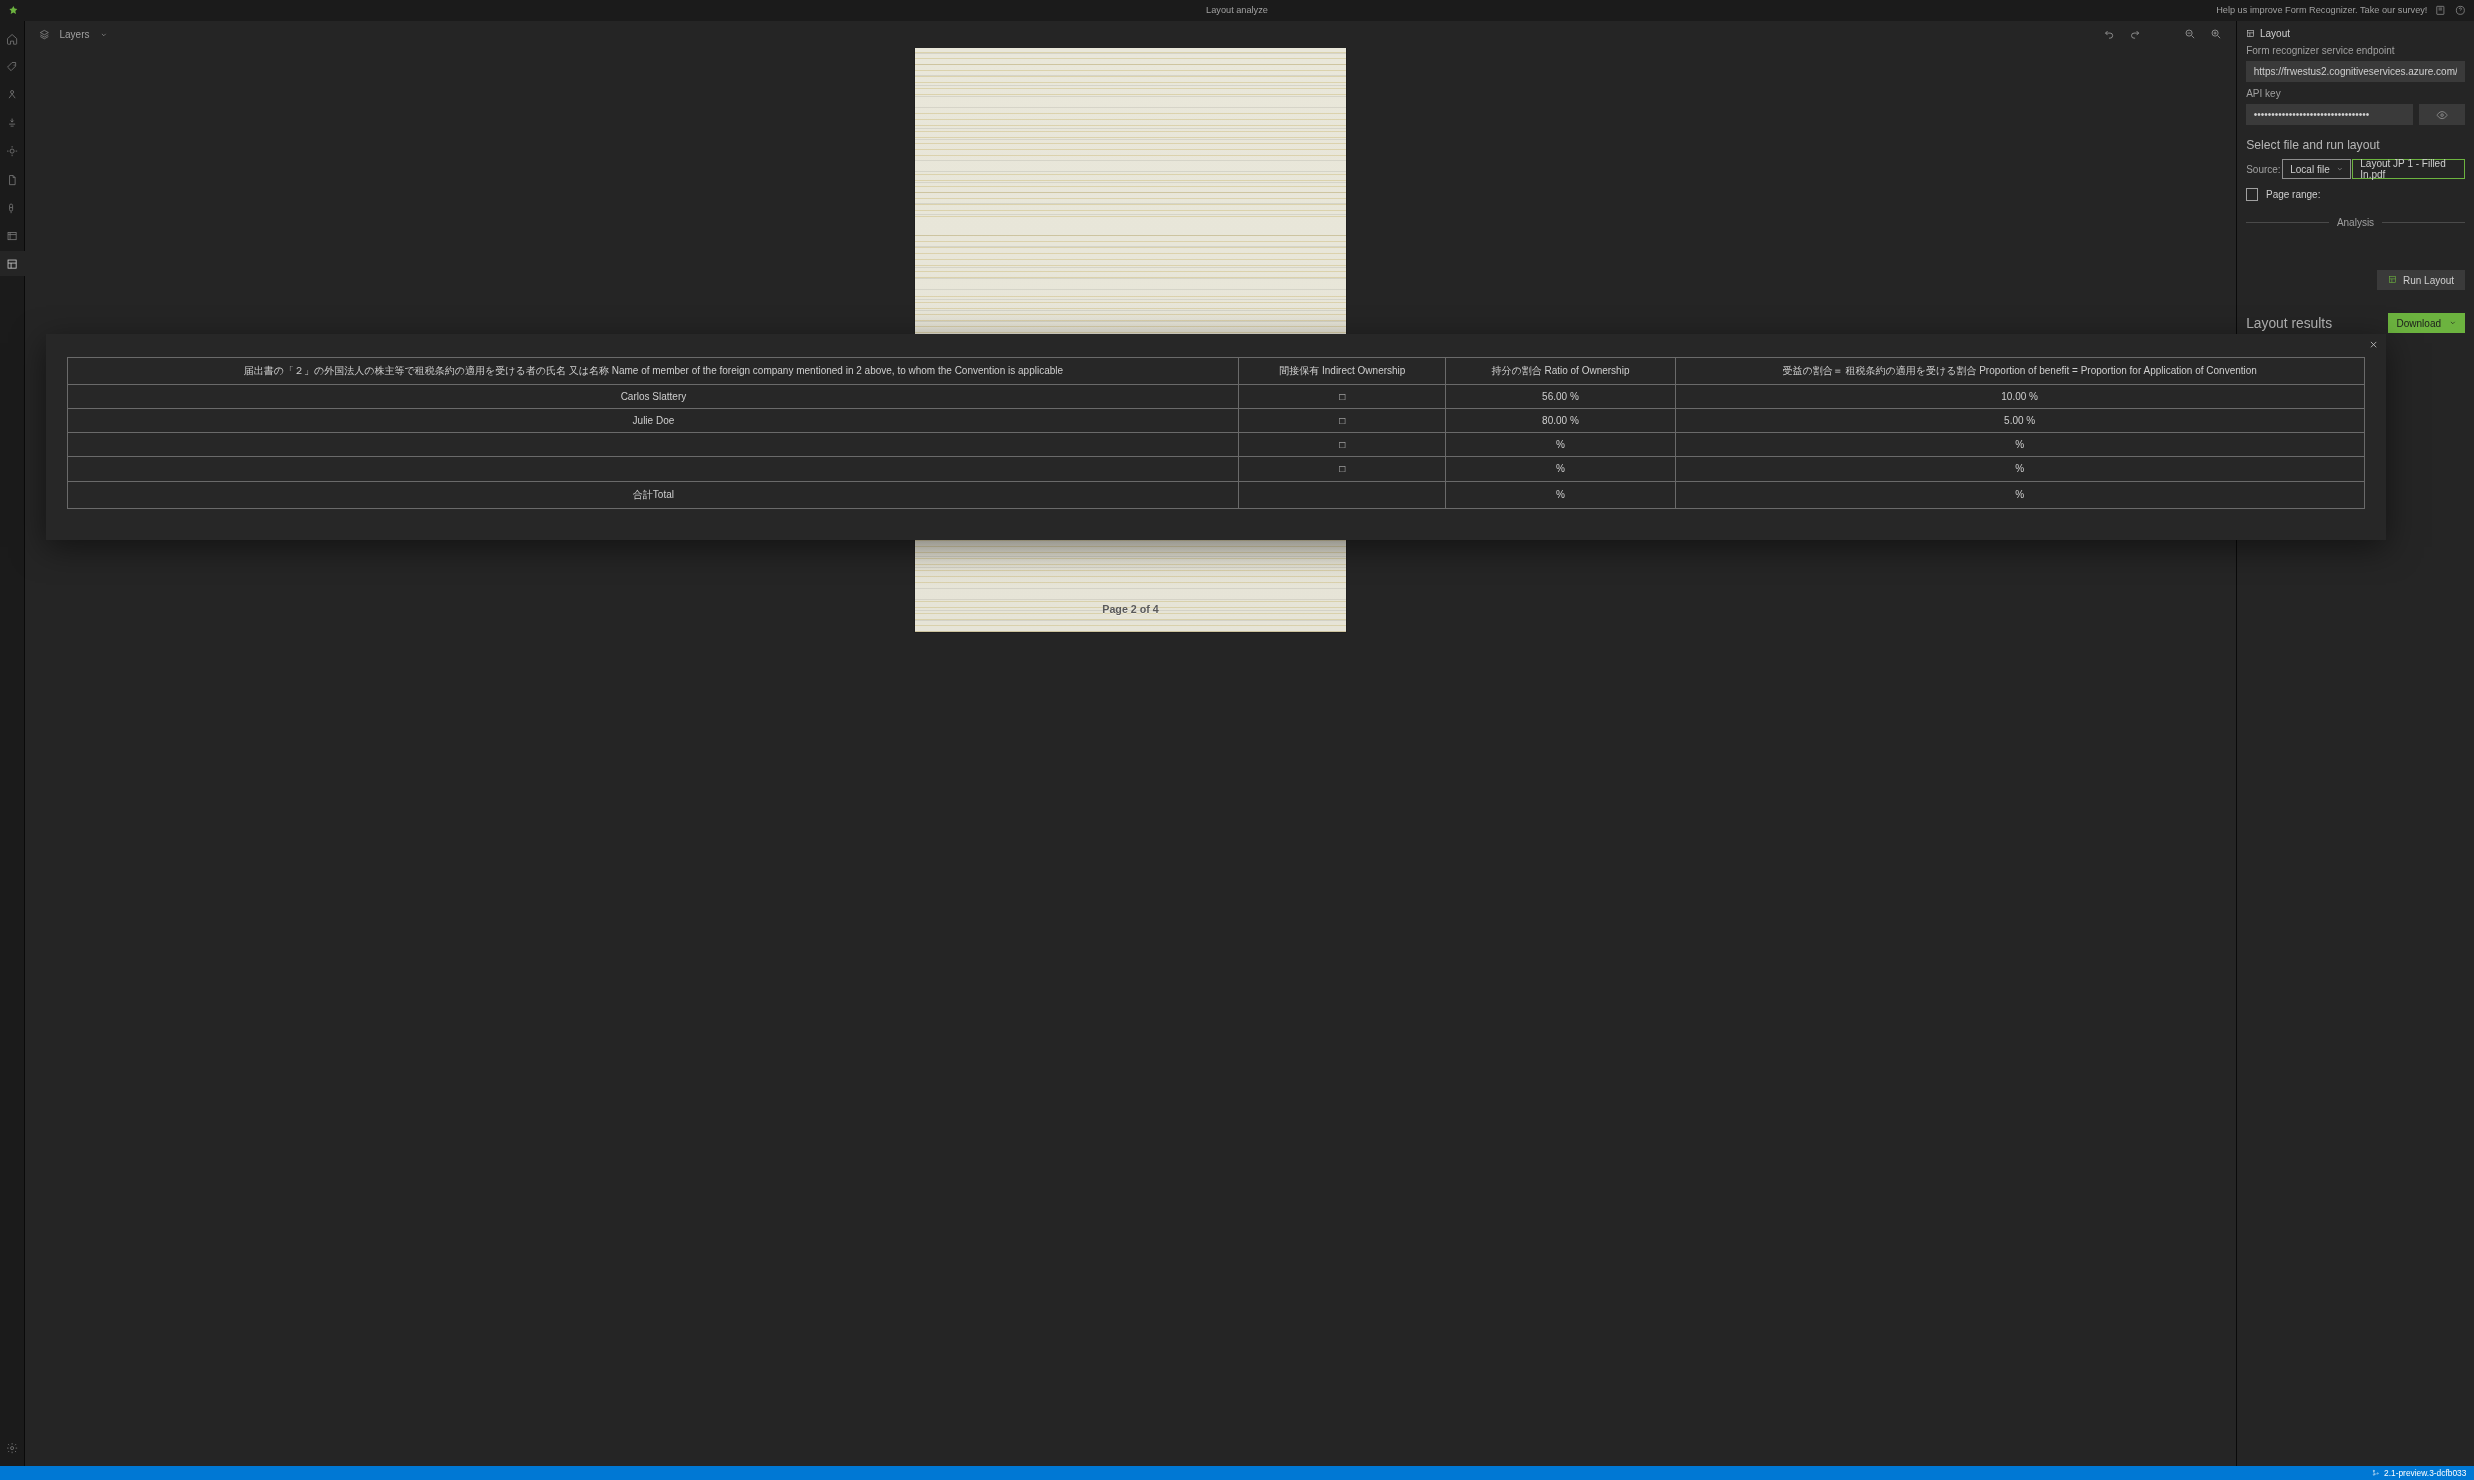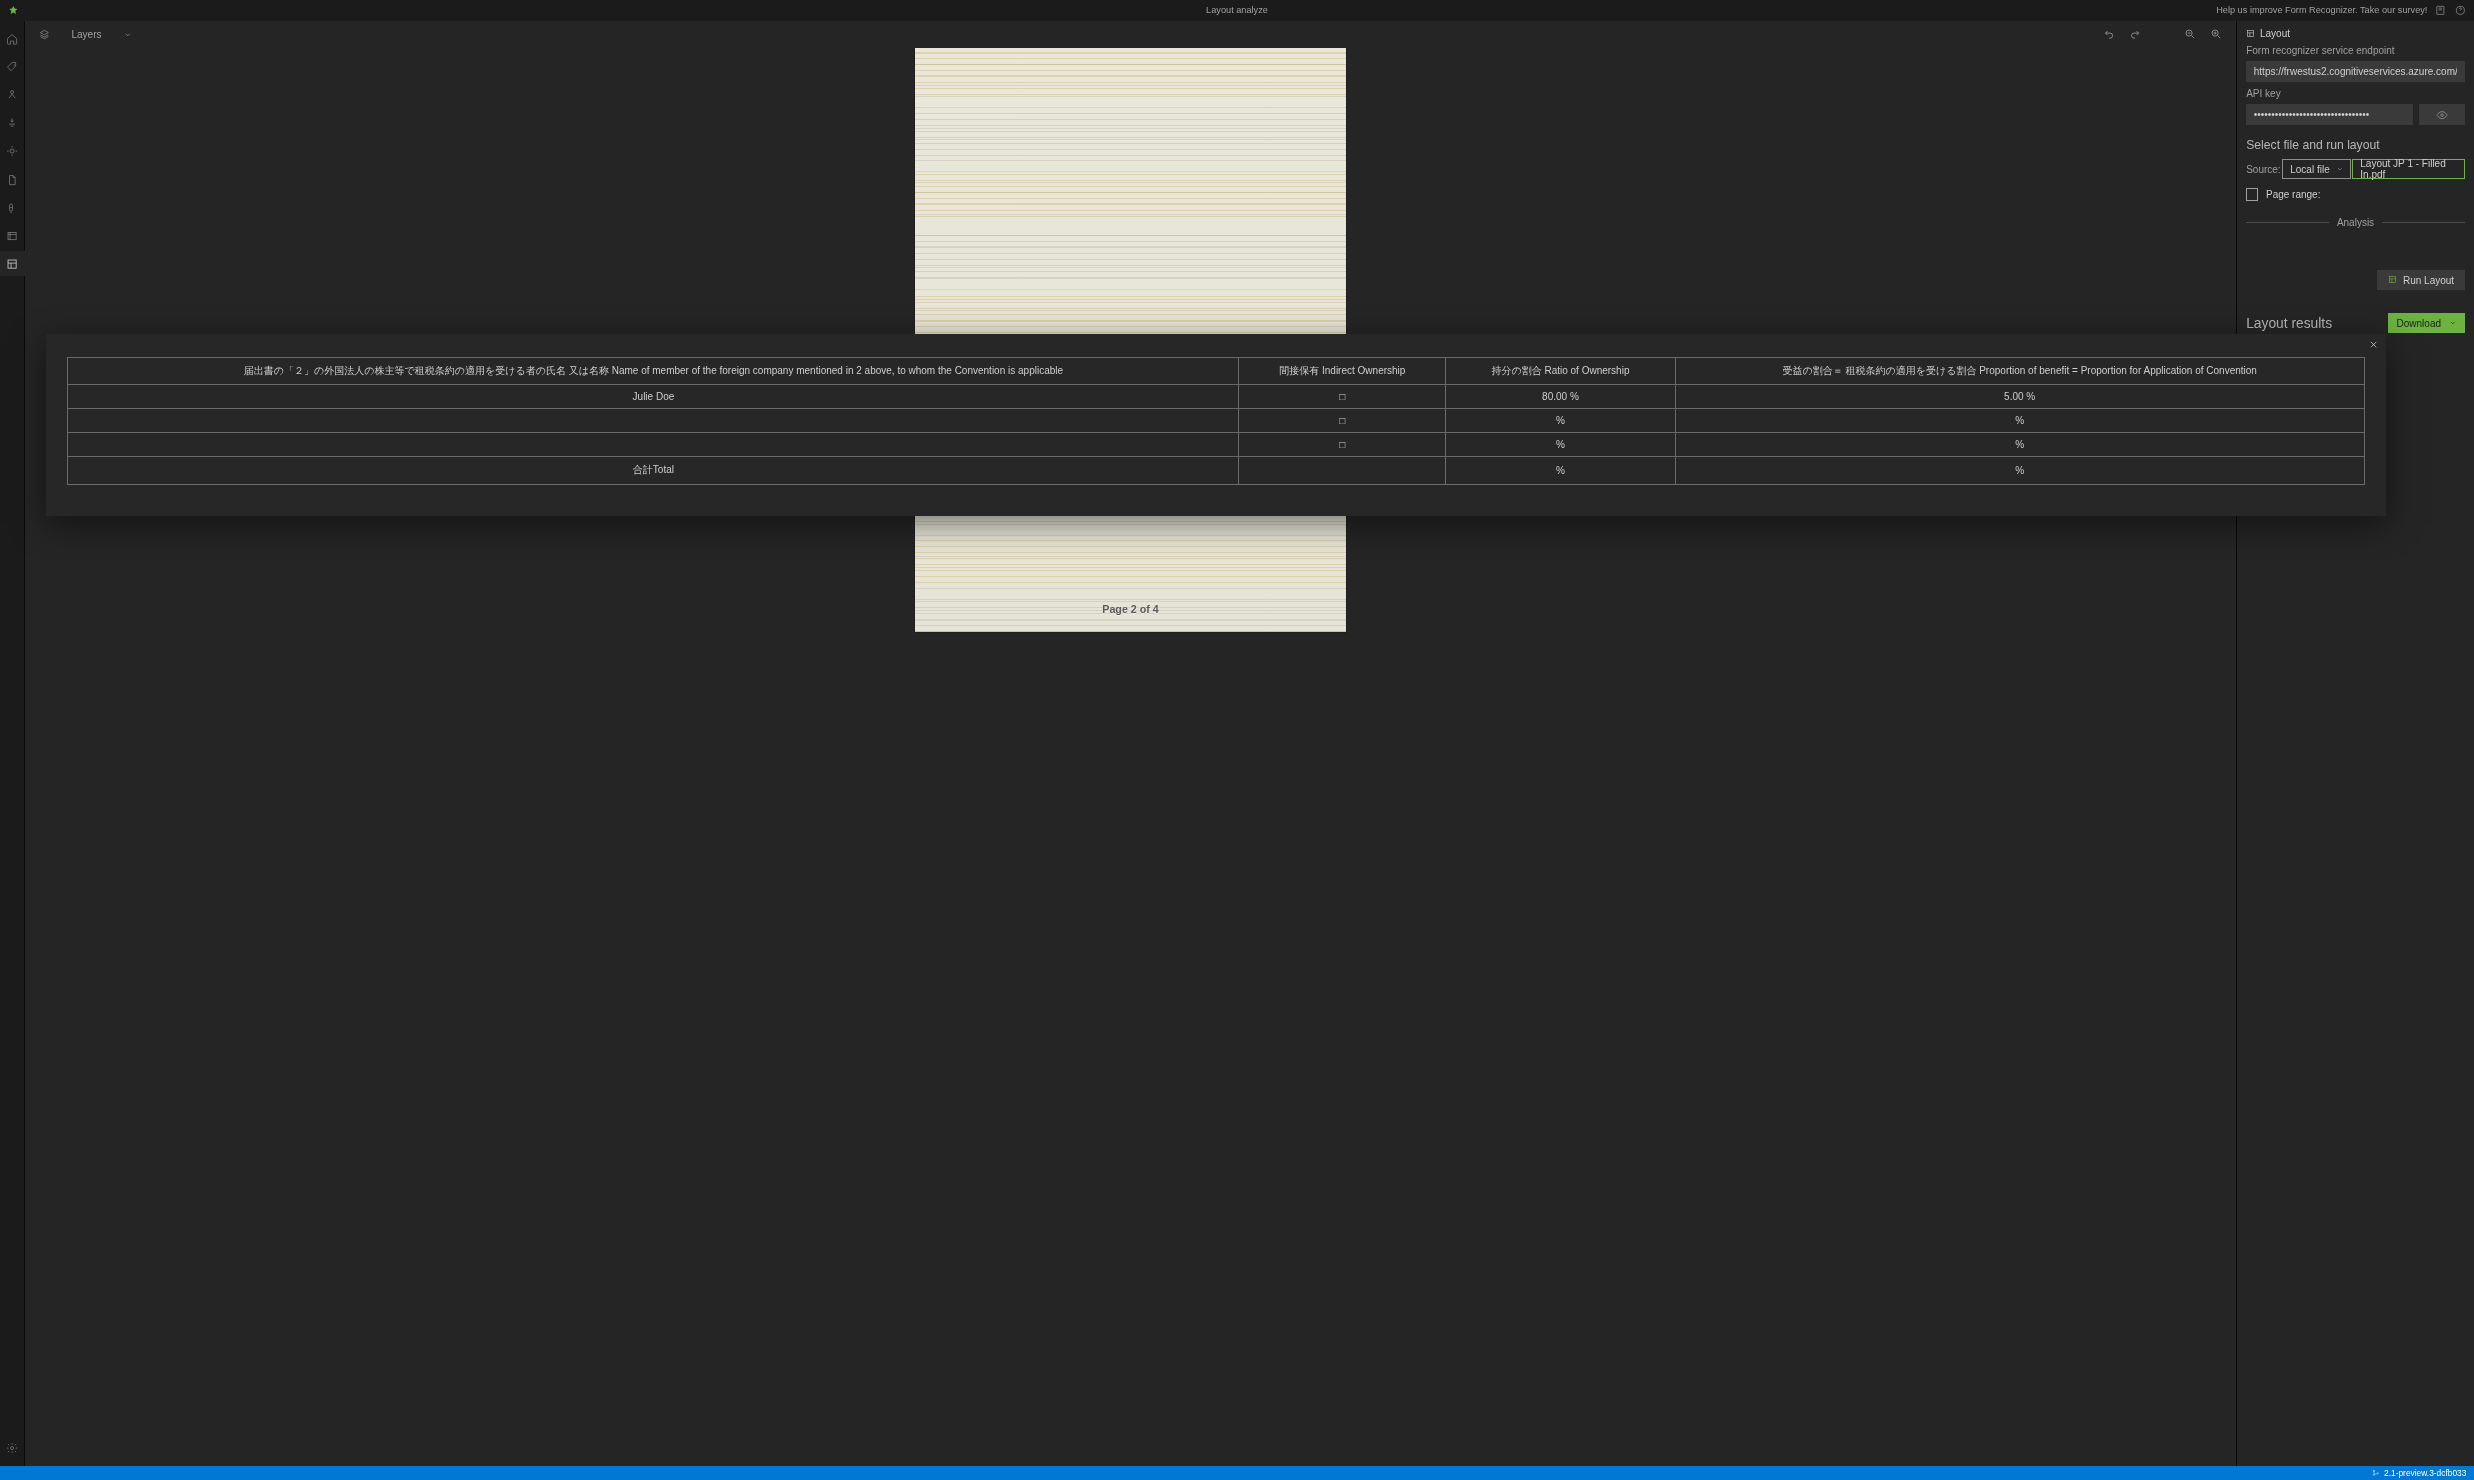--- a/index.html
+++ b/index.html
@@ -72,21 +72,21 @@
   .leftnav .settings{margin-bottom:6.1px;}
   
   .center{
     flex:1;display:flex;flex-direction:column;min-width:0;
     background:var(--bg2);
   }
   .toolbar{
     height:27.5px;display:flex;align-items:center;padding:0 13.8px;
     color:var(--text-dim);
   }
-  .toolbar .layers{display:flex;align-items:center;gap:22px;cursor:pointer;}
+  .toolbar .layers{display:flex;align-items:center;gap:10px;cursor:pointer;}
   .toolbar .viewtools{margin-left:auto;display:flex;align-items:center;gap:13.8px;}
   .toolbar .viewtools .tool{cursor:pointer;color:var(--text-dim);}
   .canvas{
     flex:1;display:flex;justify-content:center;align-items:flex-start;
     overflow:hidden;padding:0 0 0 0;position:relative;
   }
   .doc{
     width:431px;height:584px;margin-top:0;
     background:linear-gradient(180deg,#e9e7da 0%,#e6e4d7 100%);
     position:relative;
@@ -418,20 +418,26 @@
           <thead>
             <tr>
               <th>届出書の「２」の外国法人の株主等で租税条約の適用を受ける者の氏名 又は名称 Name of member of the foreign company mentioned in 2 above, to whom the Convention is applicable</th>
               <th>間接保有 Indirect Ownership</th>
               <th>持分の割合 Ratio of Ownership</th>
               <th>受益の割合＝ 租税条約の適用を受ける割合 Proportion of benefit = Proportion for Application of Convention</th>
             </tr>
           </thead>
           <tbody id="result-body">
               <tr>
+                <td>Carlos Slattery</td>
+                <td>□</td>
+                <td>56.00 %</td>
+                <td>10.00 %</td>
+              </tr>
+              <tr>
                 <td>Julie Doe</td>
                 <td>□</td>
                 <td>80.00 %</td>
                 <td>5.00 %</td>
               </tr>
               <tr>
                 <td></td>
                 <td>□</td>
                 <td>%</td>
                 <td>%</td>

